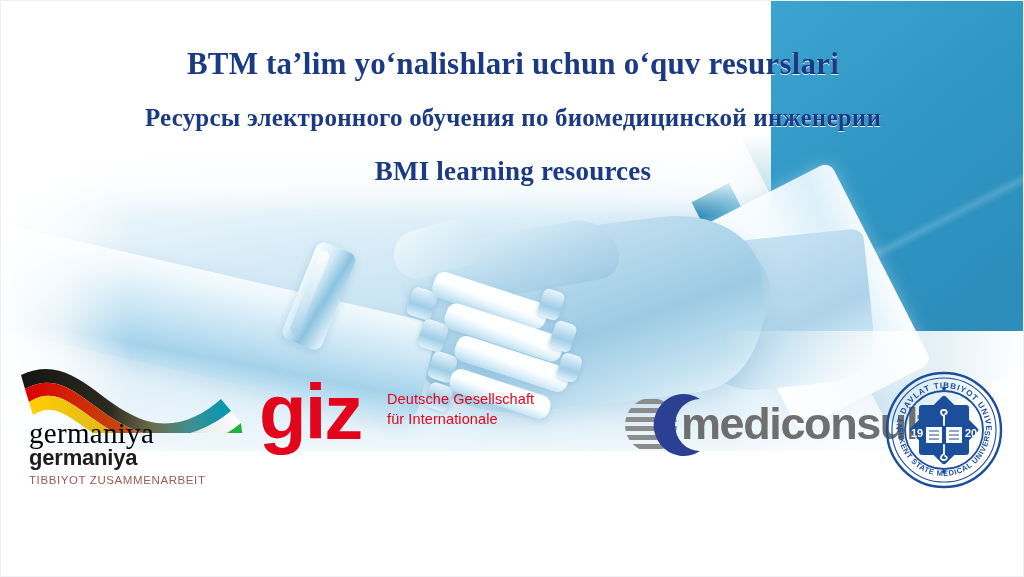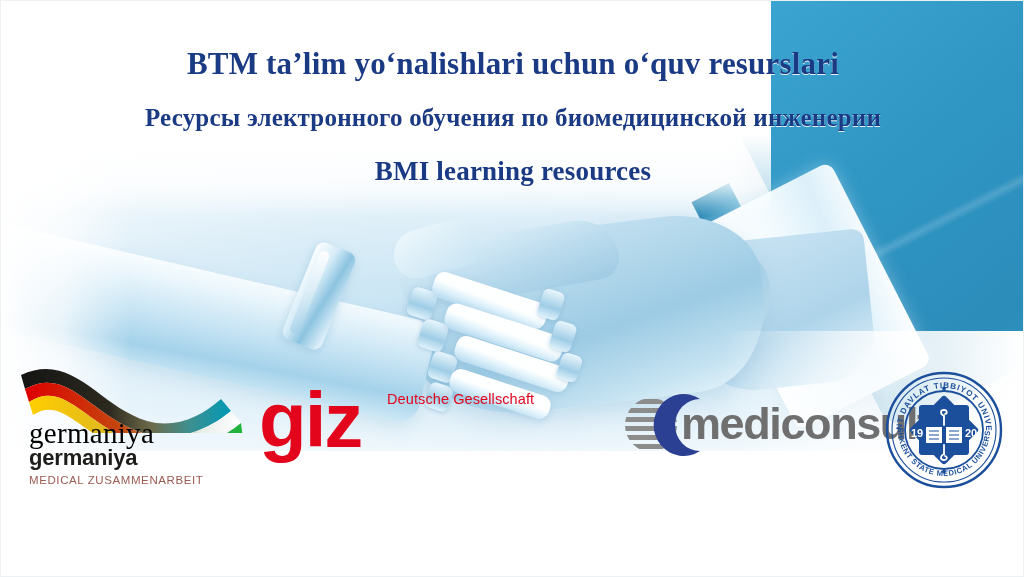--- a/index.html
+++ b/index.html
@@ -168,21 +168,21 @@
   .gh-1{font-family:"Liberation Serif", serif;font-size:29px;color:#000000;line-height:24px;letter-spacing:.3px;}
   .gh-2{font-family:"Liberation Sans", sans-serif;font-size:22px;font-weight:bold;color:#1d1d1b;line-height:25px;letter-spacing:-.2px;}
   .gh-3{font-family:"Liberation Sans", sans-serif;font-size:11.5px;color:#9b5b52;letter-spacing:.6px;margin-top:4px;}
 
   
   .logo-giz{position:absolute;left:258px;top:28px;width:350px;height:92px;}
   .giz-word{
     position:absolute;left:0;top:-8px;
     font-family:"Liberation Sans", sans-serif;
     font-size:78px;font-weight:bold;color:#e3051b;
-    letter-spacing:-2px;line-height:78px;margin-top:8px;
+    letter-spacing:-2px;line-height:78px;
   }
   .giz-sub{
     position:absolute;left:128px;top:9px;width:222px;
     font-family:"Liberation Sans", sans-serif;
     font-size:14.5px;color:#e3051b;line-height:19.5px;letter-spacing:.1px;
   }
 
   
   .logo-mc{position:absolute;left:622px;top:38px;width:270px;height:68px;}
   .mc-globe{position:absolute;left:0;top:6px;width:56px;height:56px;}
@@ -275,28 +275,29 @@
             <stop offset="1" stop-color="#1eb53a"></stop>
           </linearGradient>
         </defs>
         <path d="M6,20 C58,-4 84,52 132,66 C160,74 186,62 206,44 L216,56 C192,76 160,88 128,78 C76,62 54,10 10,34 Z" fill="url(#gBlack)"></path>
         <path d="M10,34 C54,10 76,62 128,78 C160,88 192,76 216,56 L226,68 C200,90 162,100 124,88 C70,71 50,24 14,47 Z" fill="url(#gRed)"></path>
         <path d="M14,47 C50,24 70,71 124,88 C162,100 200,90 226,68 L228,84 C200,104 160,112 120,99 C66,82 48,40 18,60 Z" fill="url(#gGold)"></path>
       </svg>
       <div class="gh-text">
         <div class="gh-1">germaniya</div>
         <div class="gh-2">germaniya</div>
-        <div class="gh-3 nowrap">MEDICAL ZUSAMMENARBEIT</div>
+        <div class="gh-3 nowrap">TIBBIYOT ZUSAMMENARBEIT</div>
       </div>
     </div>
 
     <div class="logo-giz">
       <div class="giz-word">giz</div>
       <div class="giz-sub">
         <div class="nowrap">Deutsche Gesellschaft</div>
+        <div class="nowrap">für Internationale</div>
       </div>
     </div>
 
     <div class="logo-mc">
       <svg class="mc-globe" viewBox="0 0 56 56">
         <defs>
           <clipPath id="globeClip">
               <ellipse cx="28" cy="28" rx="26" ry="27"></ellipse>
             </clipPath>
         </defs>

